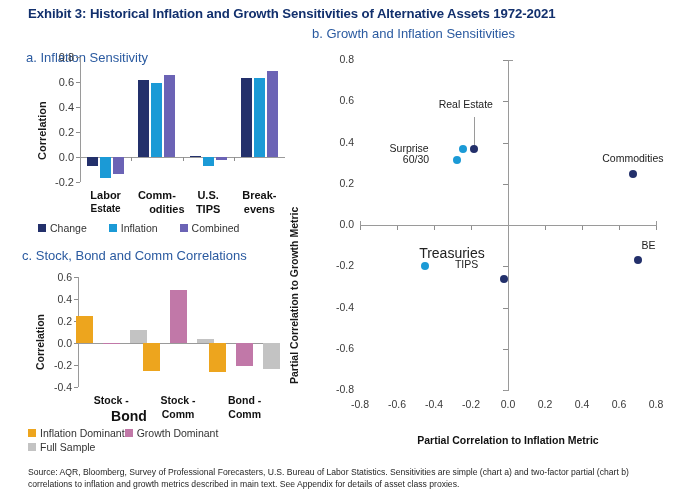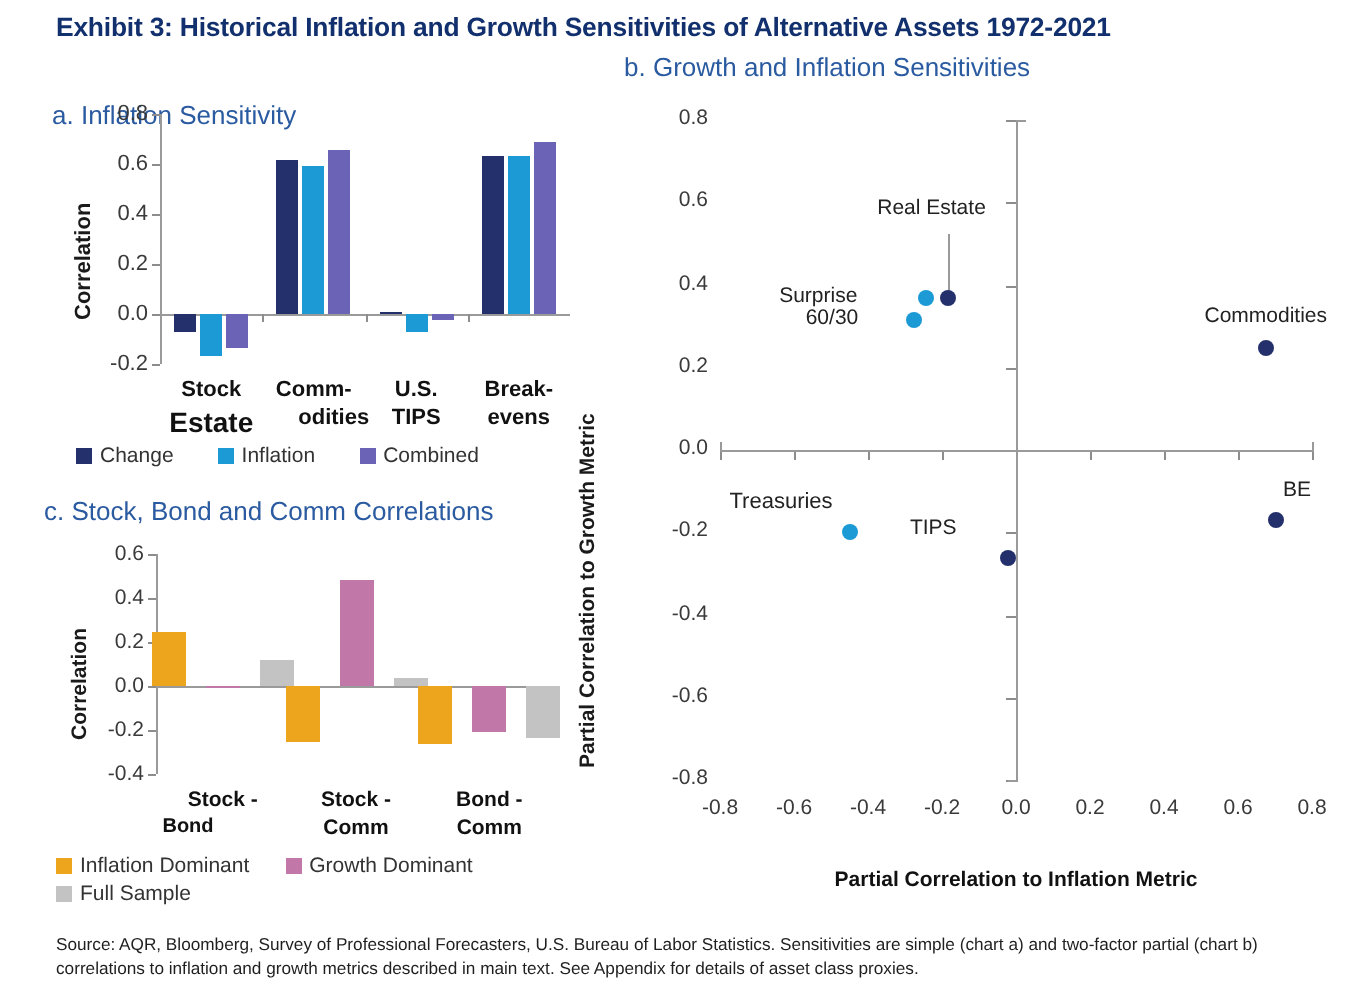--- a/index.html
+++ b/index.html
@@ -132,22 +132,22 @@
     <div class="tick-text" style="left: 42px; top: 151px; width: 32px; font-size: 11px;">0.0</div>
     <div class="tick-mark" style="left: 76px; top: 157px; width: 4px; height: 1px;"></div>
     <div class="tick-text" style="left: 42px; top: 176px; width: 32px; font-size: 11px;">-0.2</div>
     <div class="tick-mark" style="left: 76px; top: 182px; width: 4px; height: 1px;"></div>
     <div class="axis-line" style="left: 80px; top: 57px; width: 1px; height: 125px;"></div>
     <div class="axis-line" style="left: 80px; top: 157px; width: 205px; height: 1px;"></div>
     <div class="bar" style="left: 87.125px; top: 157px; width: 11px; height: 8.75px; background: rgb(35, 48, 107);"></div>
     <div class="bar" style="left: 100.125px; top: 157px; width: 11px; height: 20.625px; background: rgb(27, 154, 214);"></div>
     <div class="bar" style="left: 113.125px; top: 157px; width: 11px; height: 16.875px; background: rgb(107, 99, 181);"></div>
     <div class="tick-mark" style="left: 131.25px; top: 157px; width: 1px; height: 4px;"></div>
-    <div class="cat-text" style="left: 60.625px; top: 189px; width: 90px; font-size: 11px;">Stock</div>
-    <div class="cat-text" style="left: 60.625px; top: 203px; width: 90px; font-size: 14px;">Estate</div>
+    <div class="cat-text" style="left: 60.625px; top: 189px; width: 90px; font-size: 11px;">Labor</div>
+    <div class="cat-text" style="left: 60.625px; top: 203px; width: 90px; font-size: 10px;">Estate</div>
     <div class="bar" style="left: 138.375px; top: 79.5px; width: 11px; height: 77.5px; background: rgb(35, 48, 107);"></div>
     <div class="bar" style="left: 151.375px; top: 83.25px; width: 11px; height: 73.75px; background: rgb(27, 154, 214);"></div>
     <div class="bar" style="left: 164.375px; top: 74.5px; width: 11px; height: 82.5px; background: rgb(107, 99, 181);"></div>
     <div class="tick-mark" style="left: 182.5px; top: 157px; width: 1px; height: 4px;"></div>
     <div class="cat-text" style="left: 111.875px; top: 189px; width: 90px; font-size: 11px;">Comm-</div>
     <div class="cat-text" style="left: 111.875px; top: 203px; width: 110px; font-size: 11px;">odities</div>
     <div class="bar" style="left: 189.625px; top: 155.75px; width: 11px; height: 1.25px; background: rgb(35, 48, 107);"></div>
     <div class="bar" style="left: 202.625px; top: 157px; width: 11px; height: 8.75px; background: rgb(27, 154, 214);"></div>
     <div class="bar" style="left: 215.625px; top: 157px; width: 11px; height: 2.5px; background: rgb(107, 99, 181);"></div>
     <div class="tick-mark" style="left: 233.75px; top: 157px; width: 1px; height: 4px;"></div>
@@ -220,21 +220,21 @@
     <div class="axis-line" style="left: 473.775px; top: 116.688px; width: 1px; height: 32px; background: rgb(154, 154, 154);"></div>
     <div class="scatter-point" style="left: 473.775px; top: 148.688px; background: rgb(35, 48, 107);"></div>
     <div class="scatter-label" style="left: 405.775px; top: 97.6875px; width: 120px; text-align: center; font-size: 10.5px;">Real Estate</div>
     <div class="scatter-point" style="left: 462.675px; top: 148.688px; background: rgb(27, 154, 214);"></div>
     <div class="scatter-label" style="left: 308.675px; top: 141.688px; width: 120px; text-align: right; font-size: 10.5px;">Surprise</div>
     <div class="scatter-point" style="left: 457.125px; top: 160.031px; background: rgb(27, 154, 214);"></div>
     <div class="scatter-label" style="left: 309.125px; top: 153.031px; width: 120px; text-align: right; font-size: 10.5px;">60/30</div>
     <div class="scatter-point" style="left: 632.875px; top: 174.469px; background: rgb(35, 48, 107);"></div>
     <div class="scatter-label" style="left: 572.875px; top: 152.469px; width: 120px; text-align: center; font-size: 10.5px;">Commodities</div>
     <div class="scatter-point" style="left: 424.75px; top: 266.25px; background: rgb(27, 154, 214);"></div>
-    <div class="scatter-label" style="left: 364.75px; top: 245.25px; width: 120px; text-align: left; font-size: 11px;">Treasuries</div>
+    <div class="scatter-label" style="left: 364.75px; top: 245.25px; width: 120px; text-align: right; font-size: 14px;">Treasuries</div>
     <div class="scatter-point" style="left: 504.3px; top: 278.625px; background: rgb(35, 48, 107);"></div>
     <div class="scatter-label" style="left: 358.3px; top: 257.625px; width: 120px; text-align: right; font-size: 10.5px;">TIPS</div>
     <div class="scatter-point" style="left: 637.5px; top: 260.062px; background: rgb(35, 48, 107);"></div>
     <div class="scatter-label" style="left: 641.5px; top: 239.062px; width: 120px; text-align: left; font-size: 10.5px;">BE</div>
   </div>
 
 <div id="panel-c">
     <div class="axis-label-y" style="left: 34px; top: 370px; font-size: 10.5px;">Correlation</div>
     <div class="tick-text" style="left: 40px; top: 271px; width: 32px; font-size: 10.5px;">0.6</div>
     <div class="tick-mark" style="left: 74px; top: 277px; width: 4px; height: 1px;"></div>
@@ -248,34 +248,34 @@
     <div class="tick-mark" style="left: 74px; top: 365px; width: 4px; height: 1px;"></div>
     <div class="tick-text" style="left: 40px; top: 381px; width: 32px; font-size: 10.5px;">-0.4</div>
     <div class="tick-mark" style="left: 74px; top: 387px; width: 4px; height: 1px;"></div>
     <div class="axis-line" style="left: 78px; top: 277px; width: 1px; height: 110px;"></div>
     <div class="axis-line" style="left: 78px; top: 343px; width: 200px; height: 1px;"></div>
     <div class="bar" style="left: 75.8333px; top: 315.5px; width: 17px; height: 27.5px; background: rgb(237, 165, 30);"></div>
     <div class="bar" style="left: 102.833px; top: 343px; width: 17px; height: 1.1px; background: rgb(193, 120, 168);"></div>
     <div class="bar" style="left: 129.833px; top: 330.35px; width: 17px; height: 12.65px; background: rgb(195, 195, 195);"></div>
     <div class="tick-mark" style="left: 144.667px; top: 343px; width: 1px; height: 4px;"></div>
     <div class="cat-text" style="left: 66.3333px; top: 394px; width: 90px; font-size: 10.5px;">Stock -</div>
-    <div class="cat-text" style="left: 49px; top: 408px; width: 90px; font-size: 10px;">Bond</div>
+    <div class="cat-text" style="left: 84px; top: 408px; width: 90px; font-size: 14px;">Bond</div>
     <div class="bar" style="left: 142.5px; top: 343px; width: 17px; height: 28.05px; background: rgb(237, 165, 30);"></div>
     <div class="bar" style="left: 169.5px; top: 289.65px; width: 17px; height: 53.35px; background: rgb(193, 120, 168);"></div>
     <div class="bar" style="left: 196.5px; top: 338.6px; width: 17px; height: 4.4px; background: rgb(195, 195, 195);"></div>
     <div class="tick-mark" style="left: 211.333px; top: 343px; width: 1px; height: 4px;"></div>
     <div class="cat-text" style="left: 133px; top: 394px; width: 90px; font-size: 10.5px;">Stock -</div>
     <div class="cat-text" style="left: 133px; top: 408px; width: 90px; font-size: 10.5px;">Comm</div>
     <div class="bar" style="left: 209.167px; top: 343px; width: 17px; height: 29.15px; background: rgb(237, 165, 30);"></div>
     <div class="bar" style="left: 236.167px; top: 343px; width: 17px; height: 22.55px; background: rgb(193, 120, 168);"></div>
     <div class="bar" style="left: 263.167px; top: 343px; width: 17px; height: 25.85px; background: rgb(195, 195, 195);"></div>
     <div class="cat-text" style="left: 199.667px; top: 394px; width: 90px; font-size: 10.5px;">Bond -</div>
     <div class="cat-text" style="left: 199.667px; top: 408px; width: 90px; font-size: 10.5px;">Comm</div>
     <div class="legend-row" style="left: 28px; top: 427px; font-size: 10.5px;">
-      <div class="legend-item" style="margin-right: 18px;">
+      <div class="legend-item" style="">
         <span class="legend-swatch" style="background: rgb(237, 165, 30);"></span>
         <span class="legend-label">Inflation Dominant</span>
       </div>
       <div class="legend-item" style="margin-right: 18px;">
         <span class="legend-swatch" style="background: rgb(193, 120, 168);"></span>
         <span class="legend-label">Growth Dominant</span>
       </div>
     </div>
     <div class="legend-row" style="left: 28px; top: 441px; font-size: 10.5px;">
       <div class="legend-item" style="margin-right: 18px;">

